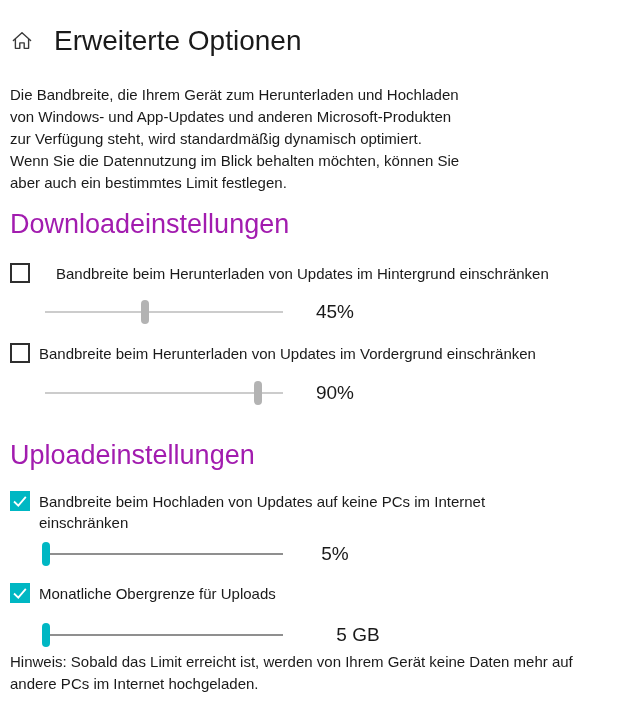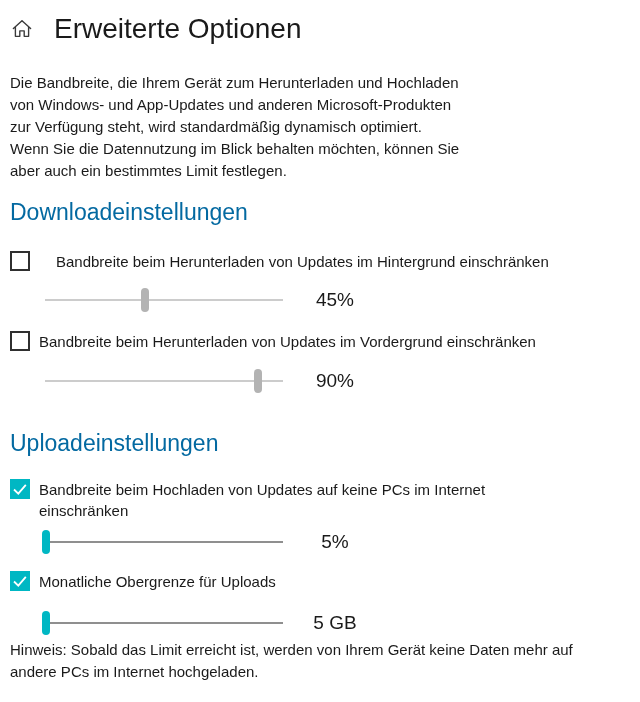--- a/index.html
+++ b/index.html
@@ -1,46 +1,46 @@
 <!DOCTYPE html>
 <html style="--accent: #00b7c3;"><head>
 <meta charset="utf-8">
 <style>
   * { margin:0; padding:0; box-sizing:border-box; }
   html,body { width:640px; height:702px; background:#ffffff; overflow:hidden; }
   body { font-family:"Liberation Sans", sans-serif; color:#191919; }
-  .page { padding:12px 0 0 10px; width:640px; height:702px; }
+  .page { padding:24px 0 0 10px; width:640px; height:702px; }
 
   .header-row { display:flex; align-items:center; height:34px; }
   .home-btn { background:none; border:none; padding:0; width:24px; height:24px; cursor:pointer; display:flex; align-items:center; justify-content:center; }
   .page-title { font-size:28px; font-weight:300; color:#1a1a1a; margin-left:20px; line-height:34px; white-space:nowrap; }
 
   .intro { margin-top:26px; font-size:15px; line-height:22px; white-space:pre-line; color:#1a1a1a; }
 
-  .section-heading { font-size:23px; font-weight:400; color:#0369a1; line-height:26px; }
+  .section-heading { font-size:27px; font-weight:400; color:#a21caf; line-height:26px; }
   .heading-download { margin-top:17px; }
   .heading-upload { margin-top:37px; }
 
   .cb-row { display:flex; align-items:flex-start; }
   .row-1 { margin-top:26px;gap:17px; }
   .row-2 { margin-top:19px; }
   .row-3 { margin-top:23px; }
   .row-4 { margin-top:17px; }
   .checkbox { width:20px; height:20px; flex:none; cursor:pointer; position:relative; }
   .checkbox.unchecked { border:2px solid #2f2f2f; background:#fff; }
   .checkbox.checked { background:var(--accent, #00b7c3); }
   .checkbox .check { display:none; position:absolute; top:0; left:0; }
   .checkbox.checked .check { display:block; }
   .cb-label { font-size:15px; line-height:21px; margin-left:9px; white-space:pre-line; cursor:default; color:#1a1a1a; }
 
   .slider-row { display:flex; align-items:center; margin-left:35px; }
   .slider-row-1 { margin-top:16px; }
   .slider-row-2 { margin-top:17px; }
   .slider-row-3 { margin-top:9px; }
-  .slider-row-4 { margin-top:19px; }
+  .slider-row-4 { margin-top:19px;gap:23px; }
   .slider { position:relative; width:238px; height:24px; cursor:pointer; }
   .slider-track { position:absolute; left:0; right:0; top:11px; height:2px; }
   .slider-thumb { position:absolute; top:0; width:8px; height:24px; border-radius:4px; }
   .slider.disabled .slider-track { background:#cccccc; }
   .slider.disabled .slider-thumb { background:#b3b3b3; }
   .slider.enabled .slider-track { background:#8f8f8f; }
   .slider.enabled .slider-thumb { background:var(--accent, #00b7c3); }
   .slider-value { width:96px; margin-left:4px; text-align:center; font-size:19px; color:#1a1a1a; }
 
   .footnote { margin-top:4px; font-size:15px; line-height:22px; white-space:pre-line; color:#1a1a1a; }

